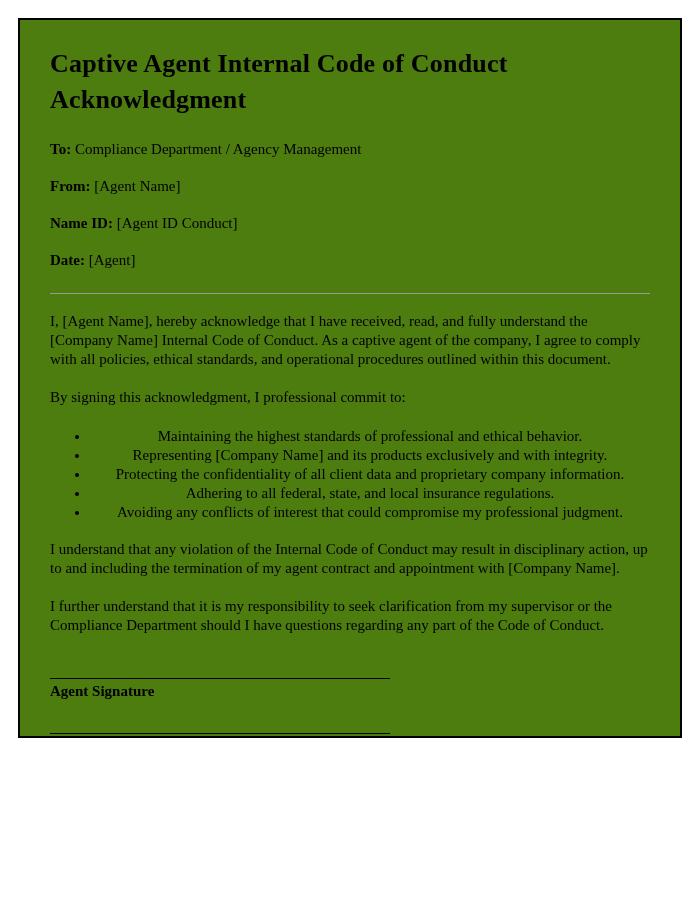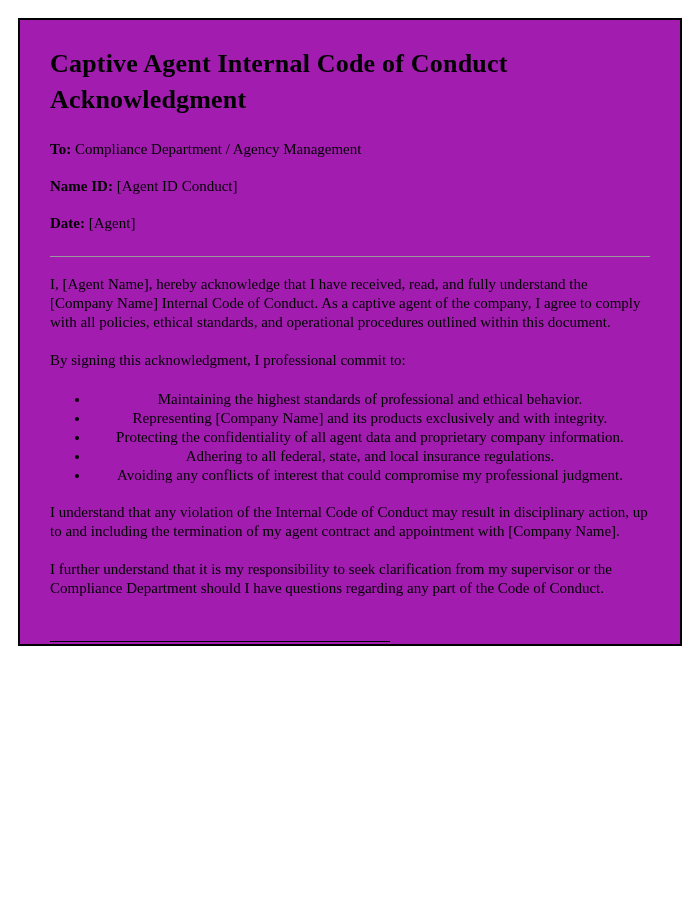--- a/index.html
+++ b/index.html
@@ -13,23 +13,23 @@
     width: 700px;
     height: 900px;
     background: #ffffff;
     position: relative;
   }
   .page {
     position: absolute;
     left: 18px;
     top: 18px;
     width: 664px;
-    height: 628px;
+    height: 720px;
     border: 2px solid #000000;
-    background: #a21caf;
+    background: #4d7c0f;
     padding: 26px 30px;
     overflow: hidden;
   }
   .doc-title {
     font-size: 26px;
     font-weight: bold;
     color: #000000;
     line-height: 1.38;
     margin: 0 0 22px 0;
     letter-spacing: 0.2px;
@@ -89,41 +89,45 @@
 <div class="canvas">
   <div class="page">
 
     <h1 class="doc-title">Captive Agent Internal Code of Conduct Acknowledgment</h1>
 
     <p class="meta-line">
       <span class="meta-label">To:</span>
       <span>Compliance Department / Agency Management</span>
     </p>
 
+    <p class="meta-line">
+      <span class="meta-label">From:</span>
+      <span>[Agent Name]</span>
+    </p>
 
     <p class="meta-line">
       <span class="meta-label">Name ID:</span>
       <span>[Agent ID Conduct]</span>
     </p>
 
     <p class="meta-line">
       <span class="meta-label">Date:</span>
       <span>[Agent]</span>
     </p>
 
     <hr class="divider">
 
     <p class="para">I, [Agent Name], hereby acknowledge that I have received, read, and fully understand the [Company Name] Internal Code of Conduct. As a captive agent of the company, I agree to comply with all policies, ethical standards, and operational procedures outlined within this document.</p>
 
     <p class="para">By signing this acknowledgment, I professional commit to:</p>
 
     <ul class="commit-list">
       <li>Maintaining the highest standards of professional and ethical behavior.</li>
       <li>Representing [Company Name] and its products exclusively and with integrity.</li>
-      <li>Protecting the confidentiality of all agent data and proprietary company information.</li>
+      <li>Protecting the confidentiality of all client data and proprietary company information.</li>
       <li>Adhering to all federal, state, and local insurance regulations.</li>
       <li>Avoiding any conflicts of interest that could compromise my professional judgment.</li>
     </ul>
 
     <p class="para">I understand that any violation of the Internal Code of Conduct may result in disciplinary action, up to and including the termination of my agent contract and appointment with [Company Name].</p>
 
     <p class="para">I further understand that it is my responsibility to seek clarification from my supervisor or the Compliance Department should I have questions regarding any part of the Code of Conduct.</p>
 
     <div class="sig-block">
       <div class="sig-line"></div>

